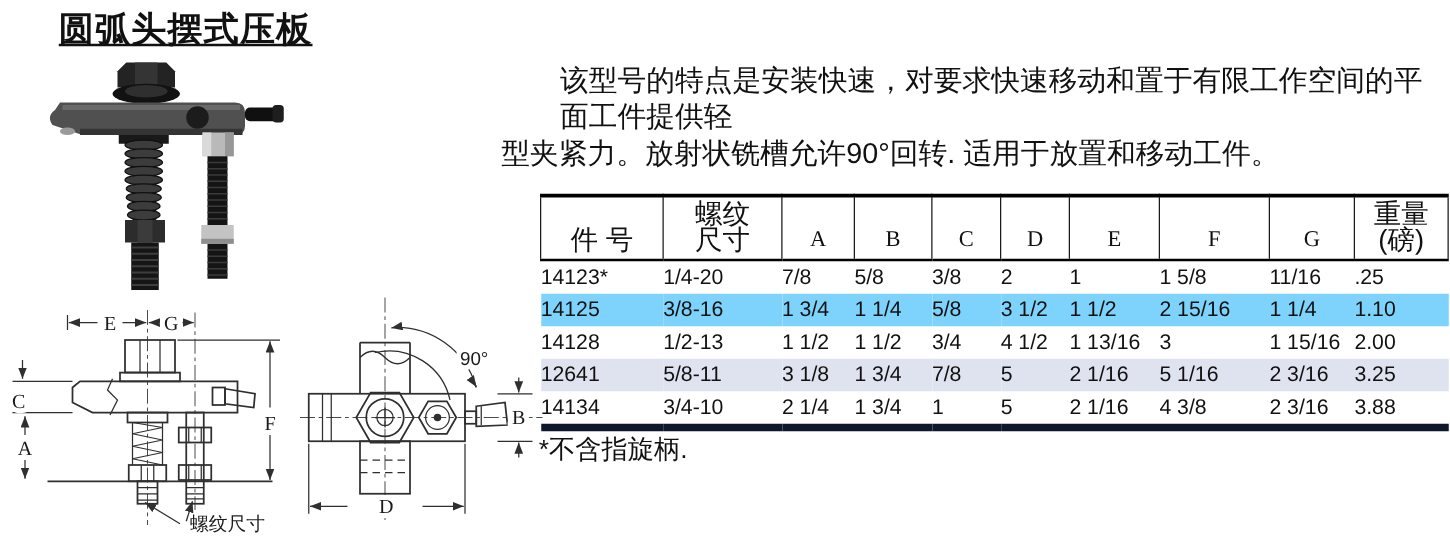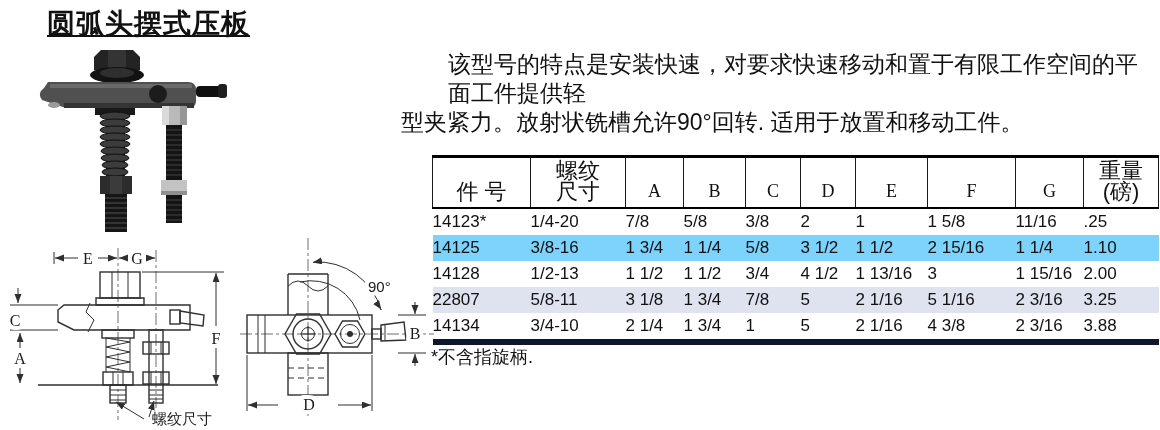--- a/index.html
+++ b/index.html
@@ -24,21 +24,21 @@
     font-weight:normal; height:44px; vertical-align:bottom;
     padding:0 0 5px 0; text-align:center;
     border-left:1px solid #1a1a1a; border-right:1px solid #1a1a1a;
     border-bottom:2px solid #000;
     white-space:pre-line; line-height:21px; font-size:22px;
   }
   table.spec th.dim { font-family:"Liberation Serif", serif; font-size:18px; }
   table.spec td { height:26px; padding:0; text-align:left; }
   table.spec tbody tr:last-child td { border-bottom:6px solid #0f172a; }
 
-  .footnote { position:absolute; left:431px; top:345px; font-size:18px; }
+  .footnote { position:absolute; left:431px; top:345px; font-size:21px; }
 
   .photo { position:absolute; left:28px; top:48px; }
   .side-drawing { position:absolute; left:2px; top:246px; }
   .top-drawing { position:absolute; left:238px; top:228px; }
 
   .ln { stroke:#2f2f2f; stroke-width:1.4; fill:none; }
   .thin { stroke:#2f2f2f; stroke-width:1; fill:none; }
   .dimln { stroke:#2f2f2f; stroke-width:1; fill:none; }
   .cl { stroke:#4a4a4a; stroke-width:0.8; fill:none; stroke-dasharray:12 3 3 3; }
   .dashed { stroke:#2f2f2f; stroke-width:1; fill:none; stroke-dasharray:6 4; }
@@ -195,21 +195,21 @@
           <td>1 1/2</td>
           <td>1 1/2</td>
           <td>3/4</td>
           <td>4 1/2</td>
           <td>1 13/16</td>
           <td>3</td>
           <td>1 15/16</td>
           <td>2.00</td>
         </tr>
         <tr style="background: rgb(223, 227, 239);">
-          <td>22807</td>
+          <td>12641</td>
           <td>5/8-11</td>
           <td>3 1/8</td>
           <td>1 3/4</td>
           <td>7/8</td>
           <td>5</td>
           <td>2 1/16</td>
           <td>5 1/16</td>
           <td>2 3/16</td>
           <td>3.25</td>
         </tr>

